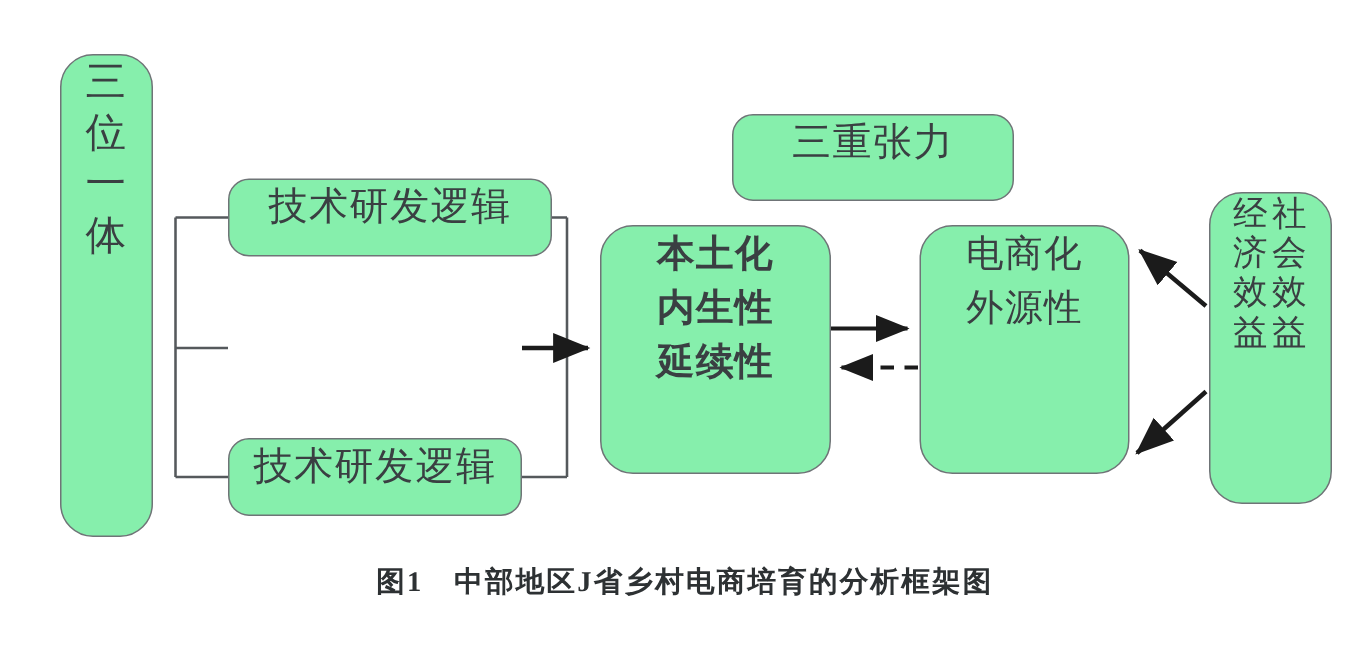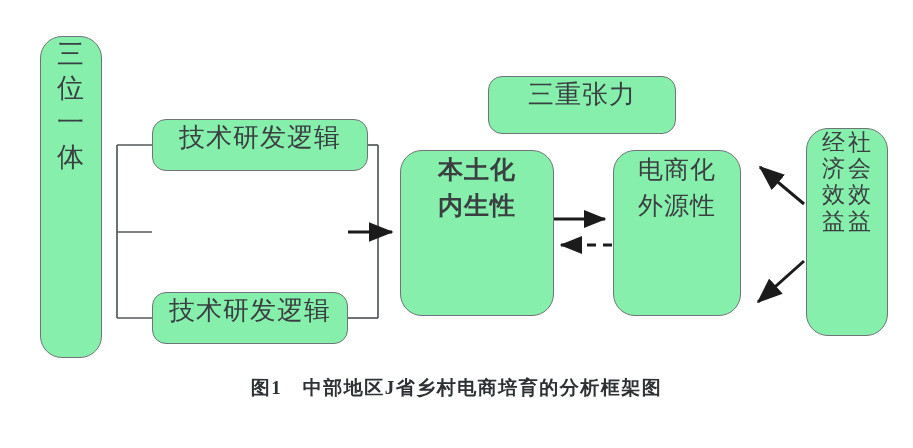--- a/index.html
+++ b/index.html
@@ -75,21 +75,21 @@
     font-size: 26px;
   }
 
   #node-local {
     left: 400px; top: 150px; width: 154px; height: 166px;
     font-size: 25px;
   }
   #node-local .vtext span { margin: 4px 0; font-weight: bold; }
 
   #node-ecom {
-    left: 613px; top: 150px; width: 128px; height: 166px;
+    left: 613px; top: 150px; width: 140px; height: 166px;
     font-size: 25px;
   }
   #node-ecom .vtext span { margin: 4px 0; }
 
   #node-benefit {
     left: 806px; top: 128px; width: 82px; height: 208px;
     font-size: 23px;
   }
   .benefit-cols {
     display: flex;
@@ -187,20 +187,21 @@
   </div>
 
   <div class="node node-pill" id="node-tension">
     <span>三重张力</span>
   </div>
 
   <div class="node node-tall" id="node-local">
     <div class="vtext">
       <span>本土化</span>
       <span>内生性</span>
+      <span>延续性</span>
     </div>
   </div>
 
   <div class="node node-tall" id="node-ecom">
     <div class="vtext">
       <span>电商化</span>
       <span>外源性</span>
     </div>
   </div>
 

